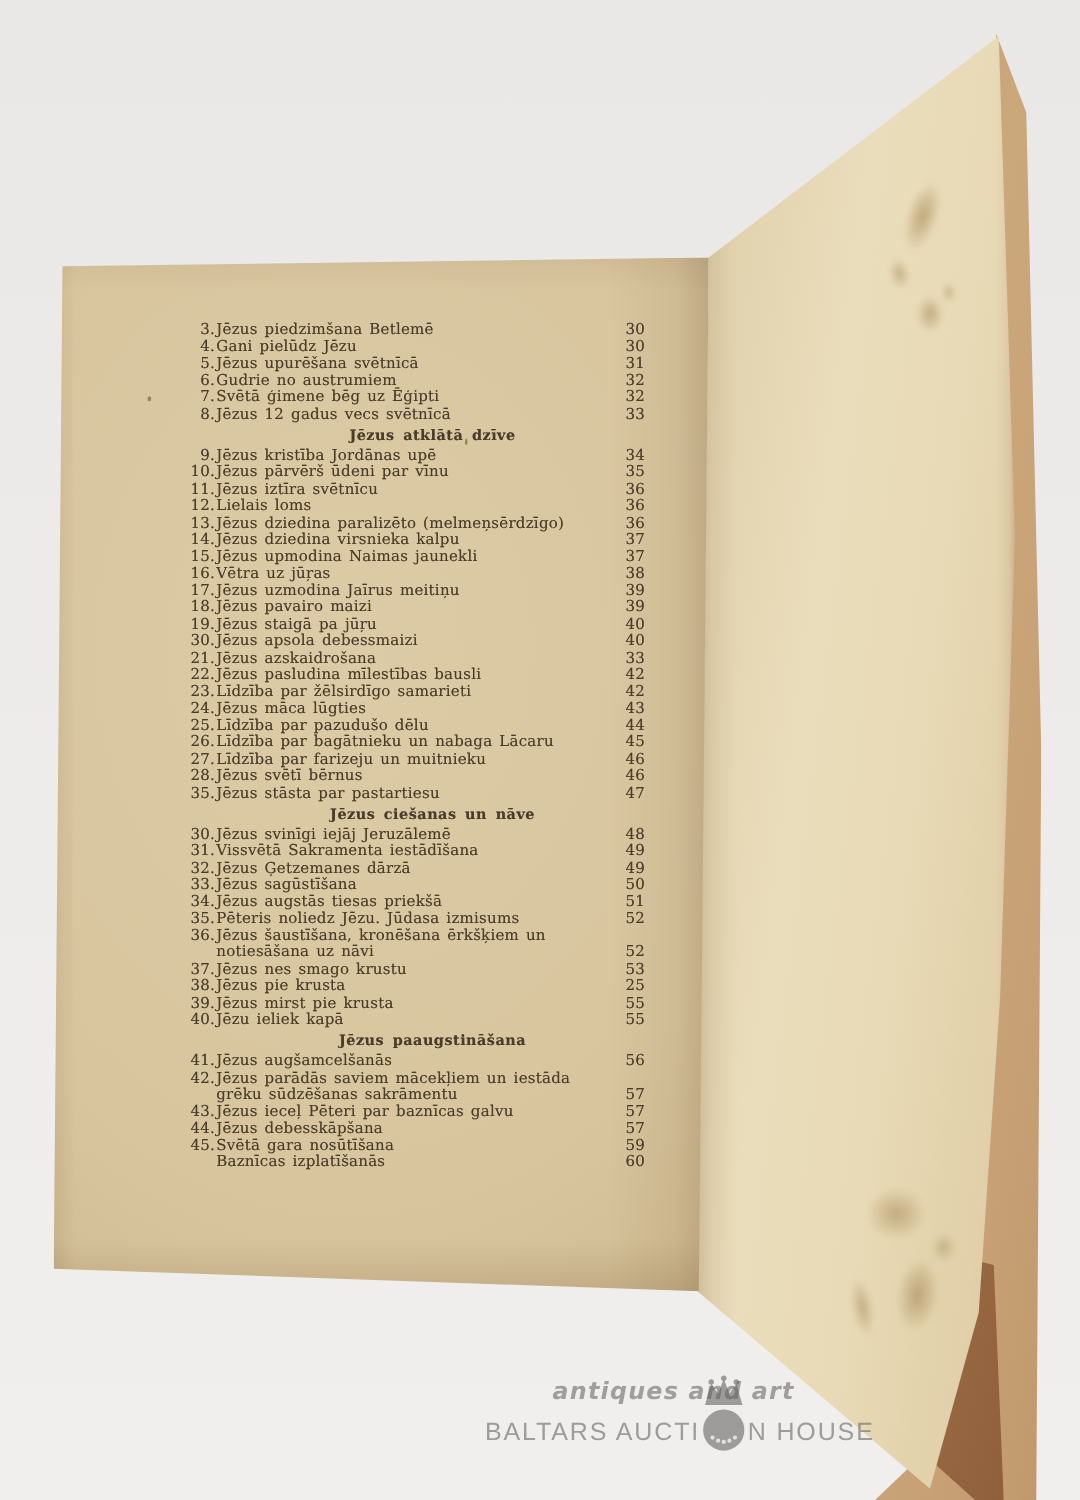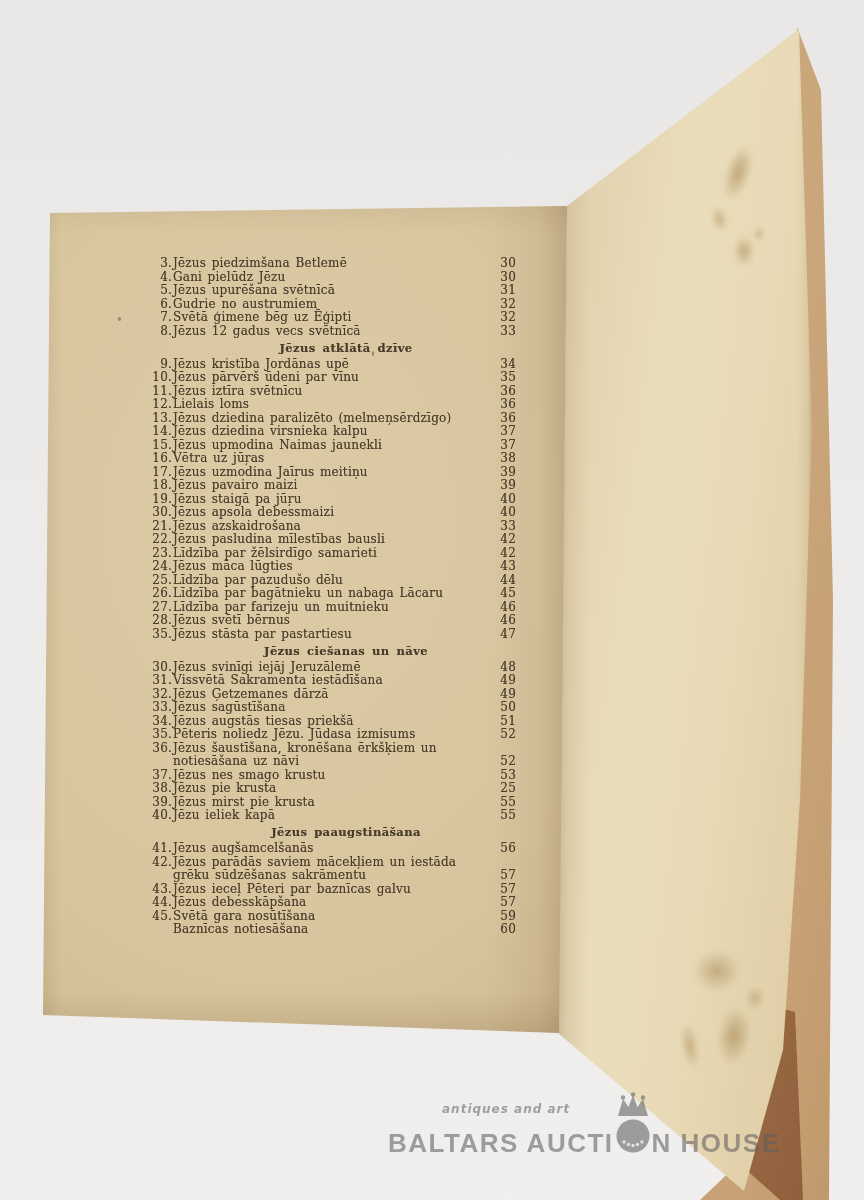--- a/index.html
+++ b/index.html
@@ -64,26 +64,26 @@
     margin:3.5px 0 2.5px; letter-spacing:.4px; word-spacing:2.5px;
   }
   .toc-row{display:flex; align-items:baseline;}
   .toc-num{flex:none; width:26px; text-align:right;}
   .toc-title{flex:1; margin-left:1px; white-space:pre-line;}
   .toc-page{flex:none; width:30px; text-align:right; align-self:flex-end;}
   
   .watermark{position:absolute; left:388px; top:1102px; z-index:50;}
   .wm-tagline{
     margin-left:54px; font-family:"DejaVu Sans", sans-serif; font-style:italic; font-weight:bold;
-    font-size:12px; letter-spacing:1px; color:rgba(110,108,109,.62);
+    font-size:19px; letter-spacing:1px; color:rgba(110,108,109,.62);
   }
   .wm-brand{
-    display:flex; align-items:flex-end; margin-top:2px;
-    font-family:"Liberation Sans", sans-serif; font-weight:bold;
-    font-size:26px; line-height:30px; letter-spacing:1.5px; color:rgba(96,94,95,.58);
+    display:flex; align-items:center; margin-top:2px;
+    font-family:"Liberation Sans", sans-serif; font-weight:normal;
+    font-size:20px; line-height:30px; letter-spacing:1.5px; color:rgba(96,94,95,.58);
     white-space:nowrap;
   }
   .wm-brand svg{margin:-26px 1px 0 1px;}
 </style>
 </head>
 <body>
 
 <div class="stage">
 
   <div class="cover-strip"></div>
@@ -324,21 +324,21 @@
           <span class="toc-title">Jēzus debesskāpšana</span>
           <span class="toc-page">57</span>
         </div>
         <div class="toc-row">
           <span class="toc-num">45.</span>
           <span class="toc-title">Svētā gara nosūtīšana</span>
           <span class="toc-page">59</span>
         </div>
         <div class="toc-row">
           <span class="toc-num"></span>
-          <span class="toc-title">Baznīcas notiesāšana</span>
+          <span class="toc-title">Baznīcas izplatīšanās</span>
           <span class="toc-page">60</span>
         </div>
       </div>
   </div>
 
   <div class="watermark">
     <div class="wm-tagline">antiques and art</div>
     <div class="wm-brand">
       <span>BALTARS AUCTI</span>
       <svg width="36" height="66" viewBox="0 0 36 66">

